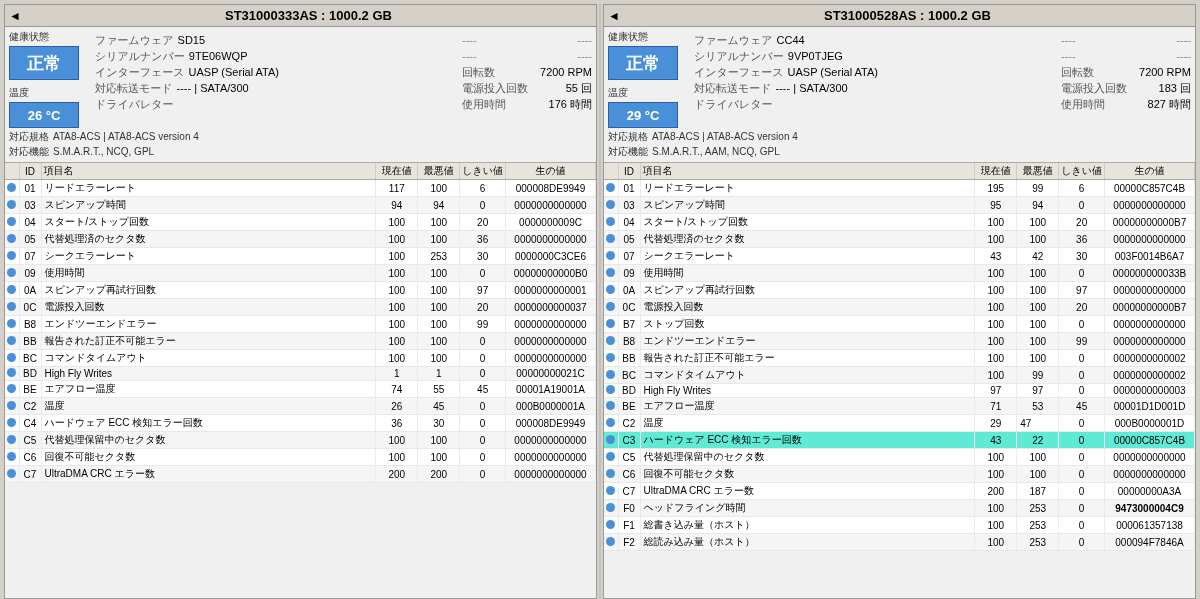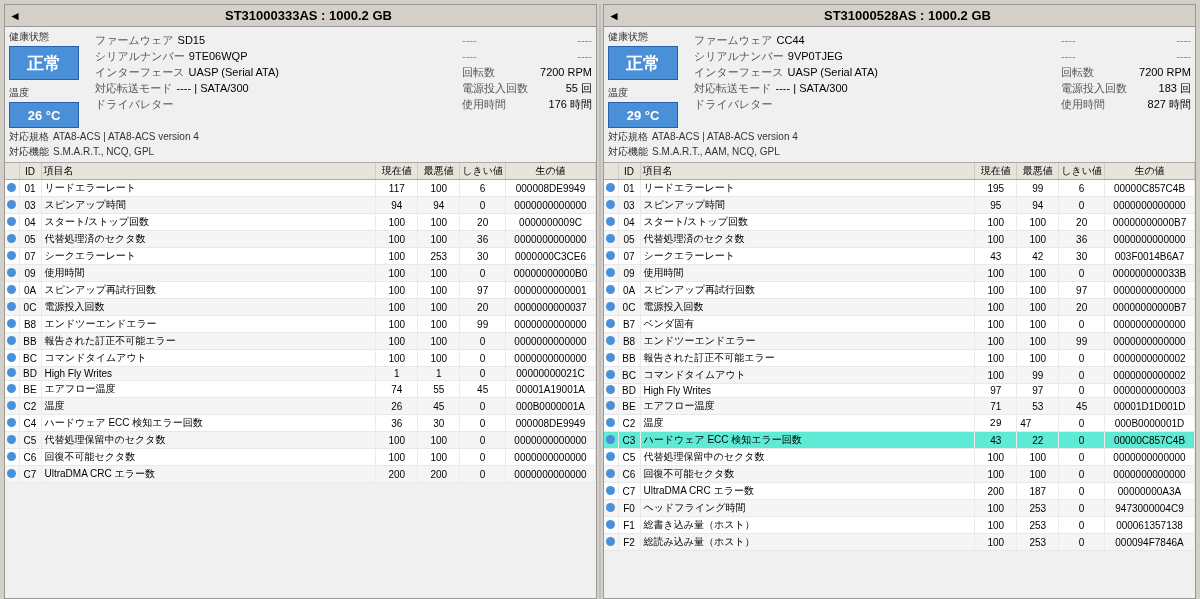--- a/index.html
+++ b/index.html
@@ -461,21 +461,21 @@
               <td style="padding: 1px 3px; border-bottom: 1px solid rgb(232, 232, 232); border-right: 1px solid rgb(235, 235, 235); text-align: center; white-space: nowrap;">0C</td>
               <td style="padding: 1px 3px; border-bottom: 1px solid rgb(232, 232, 232); border-right: 1px solid rgb(235, 235, 235); text-align: left; white-space: nowrap;">電源投入回数</td>
               <td style="padding: 1px 3px; border-bottom: 1px solid rgb(232, 232, 232); border-right: 1px solid rgb(235, 235, 235); text-align: center; white-space: nowrap;">100</td>
               <td style="padding: 1px 3px; border-bottom: 1px solid rgb(232, 232, 232); border-right: 1px solid rgb(235, 235, 235); text-align: center; white-space: nowrap;">100</td>
               <td style="padding: 1px 3px; border-bottom: 1px solid rgb(232, 232, 232); border-right: 1px solid rgb(235, 235, 235); text-align: center; white-space: nowrap;">20</td>
               <td style="padding: 1px 3px; border-bottom: 1px solid rgb(232, 232, 232); border-right: 1px solid rgb(235, 235, 235); text-align: center; white-space: nowrap;">00000000000B7</td>
             </tr>
             <tr style="background: white;">
               <td style="padding: 1px 2px; text-align: center; border-bottom: 1px solid rgb(232, 232, 232); border-right: 1px solid rgb(235, 235, 235);"><span style="width: 9px; height: 9px; border-radius: 50%; background: rgb(74, 144, 217); display: inline-block;"></span></td>
               <td style="padding: 1px 3px; border-bottom: 1px solid rgb(232, 232, 232); border-right: 1px solid rgb(235, 235, 235); text-align: center; white-space: nowrap;">B7</td>
-              <td style="padding: 1px 3px; border-bottom: 1px solid rgb(232, 232, 232); border-right: 1px solid rgb(235, 235, 235); text-align: left; white-space: nowrap;">ベンダ固有</td>
+              <td style="padding: 1px 3px; border-bottom: 1px solid rgb(232, 232, 232); border-right: 1px solid rgb(235, 235, 235); text-align: left; white-space: nowrap;">ストップ回数</td>
               <td style="padding: 1px 3px; border-bottom: 1px solid rgb(232, 232, 232); border-right: 1px solid rgb(235, 235, 235); text-align: center; white-space: nowrap;">100</td>
               <td style="padding: 1px 3px; border-bottom: 1px solid rgb(232, 232, 232); border-right: 1px solid rgb(235, 235, 235); text-align: center; white-space: nowrap;">100</td>
               <td style="padding: 1px 3px; border-bottom: 1px solid rgb(232, 232, 232); border-right: 1px solid rgb(235, 235, 235); text-align: center; white-space: nowrap;">0</td>
               <td style="padding: 1px 3px; border-bottom: 1px solid rgb(232, 232, 232); border-right: 1px solid rgb(235, 235, 235); text-align: center; white-space: nowrap;">0000000000000</td>
             </tr>
             <tr style="background: rgb(245, 245, 245);">
               <td style="padding: 1px 2px; text-align: center; border-bottom: 1px solid rgb(232, 232, 232); border-right: 1px solid rgb(235, 235, 235);"><span style="width: 9px; height: 9px; border-radius: 50%; background: rgb(74, 144, 217); display: inline-block;"></span></td>
               <td style="padding: 1px 3px; border-bottom: 1px solid rgb(232, 232, 232); border-right: 1px solid rgb(235, 235, 235); text-align: center; white-space: nowrap;">B8</td>
               <td style="padding: 1px 3px; border-bottom: 1px solid rgb(232, 232, 232); border-right: 1px solid rgb(235, 235, 235); text-align: left; white-space: nowrap;">エンドツーエンドエラー</td>
               <td style="padding: 1px 3px; border-bottom: 1px solid rgb(232, 232, 232); border-right: 1px solid rgb(235, 235, 235); text-align: center; white-space: nowrap;">100</td>
@@ -516,21 +516,21 @@
               <td style="padding: 1px 3px; border-bottom: 1px solid rgb(232, 232, 232); border-right: 1px solid rgb(235, 235, 235); text-align: left; white-space: nowrap;">エアフロー温度</td>
               <td style="padding: 1px 3px; border-bottom: 1px solid rgb(232, 232, 232); border-right: 1px solid rgb(235, 235, 235); text-align: center; white-space: nowrap;">71</td>
               <td style="padding: 1px 3px; border-bottom: 1px solid rgb(232, 232, 232); border-right: 1px solid rgb(235, 235, 235); text-align: center; white-space: nowrap;">53</td>
               <td style="padding: 1px 3px; border-bottom: 1px solid rgb(232, 232, 232); border-right: 1px solid rgb(235, 235, 235); text-align: center; white-space: nowrap;">45</td>
               <td style="padding: 1px 3px; border-bottom: 1px solid rgb(232, 232, 232); border-right: 1px solid rgb(235, 235, 235); text-align: center; white-space: nowrap;">00001D1D001D</td>
             </tr>
             <tr style="background: white;">
               <td style="padding: 1px 2px; text-align: center; border-bottom: 1px solid rgb(232, 232, 232); border-right: 1px solid rgb(235, 235, 235);"><span style="width: 9px; height: 9px; border-radius: 50%; background: rgb(74, 144, 217); display: inline-block;"></span></td>
               <td style="padding: 1px 3px; border-bottom: 1px solid rgb(232, 232, 232); border-right: 1px solid rgb(235, 235, 235); text-align: center; white-space: nowrap;">C2</td>
               <td style="padding: 1px 3px; border-bottom: 1px solid rgb(232, 232, 232); border-right: 1px solid rgb(235, 235, 235); text-align: left; white-space: nowrap;">温度</td>
-              <td style="padding: 1px 3px; border-bottom: 1px solid rgb(232, 232, 232); border-right: 1px solid rgb(235, 235, 235); text-align: center; white-space: nowrap; font-family: Liberation Mono, monospace;">29</td>
+              <td style="padding: 1px 3px; border-bottom: 1px solid rgb(232, 232, 232); border-right: 1px solid rgb(235, 235, 235); text-align: center; white-space: nowrap;">29</td>
               <td style="padding: 1px 3px; border-bottom: 1px solid rgb(232, 232, 232); border-right: 1px solid rgb(235, 235, 235); text-align: left; white-space: nowrap;">47</td>
               <td style="padding: 1px 3px; border-bottom: 1px solid rgb(232, 232, 232); border-right: 1px solid rgb(235, 235, 235); text-align: center; white-space: nowrap;">0</td>
               <td style="padding: 1px 3px; border-bottom: 1px solid rgb(232, 232, 232); border-right: 1px solid rgb(235, 235, 235); text-align: center; white-space: nowrap;">000B0000001D</td>
             </tr>
             <tr style="background: #5eead4;">
               <td style="padding: 1px 2px; text-align: center; border-bottom: 1px solid rgb(232, 232, 232); border-right: 1px solid rgb(235, 235, 235);"><span style="width: 9px; height: 9px; border-radius: 50%; background: rgb(74, 144, 217); display: inline-block;"></span></td>
               <td style="padding: 1px 3px; border-bottom: 1px solid rgb(232, 232, 232); border-right: 1px solid rgb(235, 235, 235); text-align: center; white-space: nowrap;">C3</td>
               <td style="padding: 1px 3px; border-bottom: 1px solid rgb(232, 232, 232); border-right: 1px solid rgb(235, 235, 235); text-align: left; white-space: nowrap;">ハードウェア ECC 検知エラー回数</td>
               <td style="padding: 1px 3px; border-bottom: 1px solid rgb(232, 232, 232); border-right: 1px solid rgb(235, 235, 235); text-align: center; white-space: nowrap;">43</td>
               <td style="padding: 1px 3px; border-bottom: 1px solid rgb(232, 232, 232); border-right: 1px solid rgb(235, 235, 235); text-align: center; white-space: nowrap;">22</td>
@@ -564,21 +564,21 @@
               <td style="padding: 1px 3px; border-bottom: 1px solid rgb(232, 232, 232); border-right: 1px solid rgb(235, 235, 235); text-align: center; white-space: nowrap;">0</td>
               <td style="padding: 1px 3px; border-bottom: 1px solid rgb(232, 232, 232); border-right: 1px solid rgb(235, 235, 235); text-align: center; white-space: nowrap;">00000000A3A</td>
             </tr>
             <tr style="background: rgb(245, 245, 245);">
               <td style="padding: 1px 2px; text-align: center; border-bottom: 1px solid rgb(232, 232, 232); border-right: 1px solid rgb(235, 235, 235);"><span style="width: 9px; height: 9px; border-radius: 50%; background: rgb(74, 144, 217); display: inline-block;"></span></td>
               <td style="padding: 1px 3px; border-bottom: 1px solid rgb(232, 232, 232); border-right: 1px solid rgb(235, 235, 235); text-align: center; white-space: nowrap;">F0</td>
               <td style="padding: 1px 3px; border-bottom: 1px solid rgb(232, 232, 232); border-right: 1px solid rgb(235, 235, 235); text-align: left; white-space: nowrap;">ヘッドフライング時間</td>
               <td style="padding: 1px 3px; border-bottom: 1px solid rgb(232, 232, 232); border-right: 1px solid rgb(235, 235, 235); text-align: center; white-space: nowrap;">100</td>
               <td style="padding: 1px 3px; border-bottom: 1px solid rgb(232, 232, 232); border-right: 1px solid rgb(235, 235, 235); text-align: center; white-space: nowrap;">253</td>
               <td style="padding: 1px 3px; border-bottom: 1px solid rgb(232, 232, 232); border-right: 1px solid rgb(235, 235, 235); text-align: center; white-space: nowrap;">0</td>
-              <td style="padding: 1px 3px; border-bottom: 1px solid rgb(232, 232, 232); border-right: 1px solid rgb(235, 235, 235); text-align: center; white-space: nowrap;">9473000004C9</td>
+              <td style="padding: 1px 3px; border-bottom: 1px solid rgb(232, 232, 232); border-right: 1px solid rgb(235, 235, 235); text-align: center; white-space: nowrap; font-weight: bold;">9473000004C9</td>
             </tr>
             <tr style="background: white;">
               <td style="padding: 1px 2px; text-align: center; border-bottom: 1px solid rgb(232, 232, 232); border-right: 1px solid rgb(235, 235, 235);"><span style="width: 9px; height: 9px; border-radius: 50%; background: rgb(74, 144, 217); display: inline-block;"></span></td>
               <td style="padding: 1px 3px; border-bottom: 1px solid rgb(232, 232, 232); border-right: 1px solid rgb(235, 235, 235); text-align: center; white-space: nowrap;">F1</td>
               <td style="padding: 1px 3px; border-bottom: 1px solid rgb(232, 232, 232); border-right: 1px solid rgb(235, 235, 235); text-align: left; white-space: nowrap;">総書き込み量（ホスト）</td>
               <td style="padding: 1px 3px; border-bottom: 1px solid rgb(232, 232, 232); border-right: 1px solid rgb(235, 235, 235); text-align: center; white-space: nowrap;">100</td>
               <td style="padding: 1px 3px; border-bottom: 1px solid rgb(232, 232, 232); border-right: 1px solid rgb(235, 235, 235); text-align: center; white-space: nowrap;">253</td>
               <td style="padding: 1px 3px; border-bottom: 1px solid rgb(232, 232, 232); border-right: 1px solid rgb(235, 235, 235); text-align: center; white-space: nowrap;">0</td>
               <td style="padding: 1px 3px; border-bottom: 1px solid rgb(232, 232, 232); border-right: 1px solid rgb(235, 235, 235); white-space: nowrap;">000061357138</td>
             </tr>

